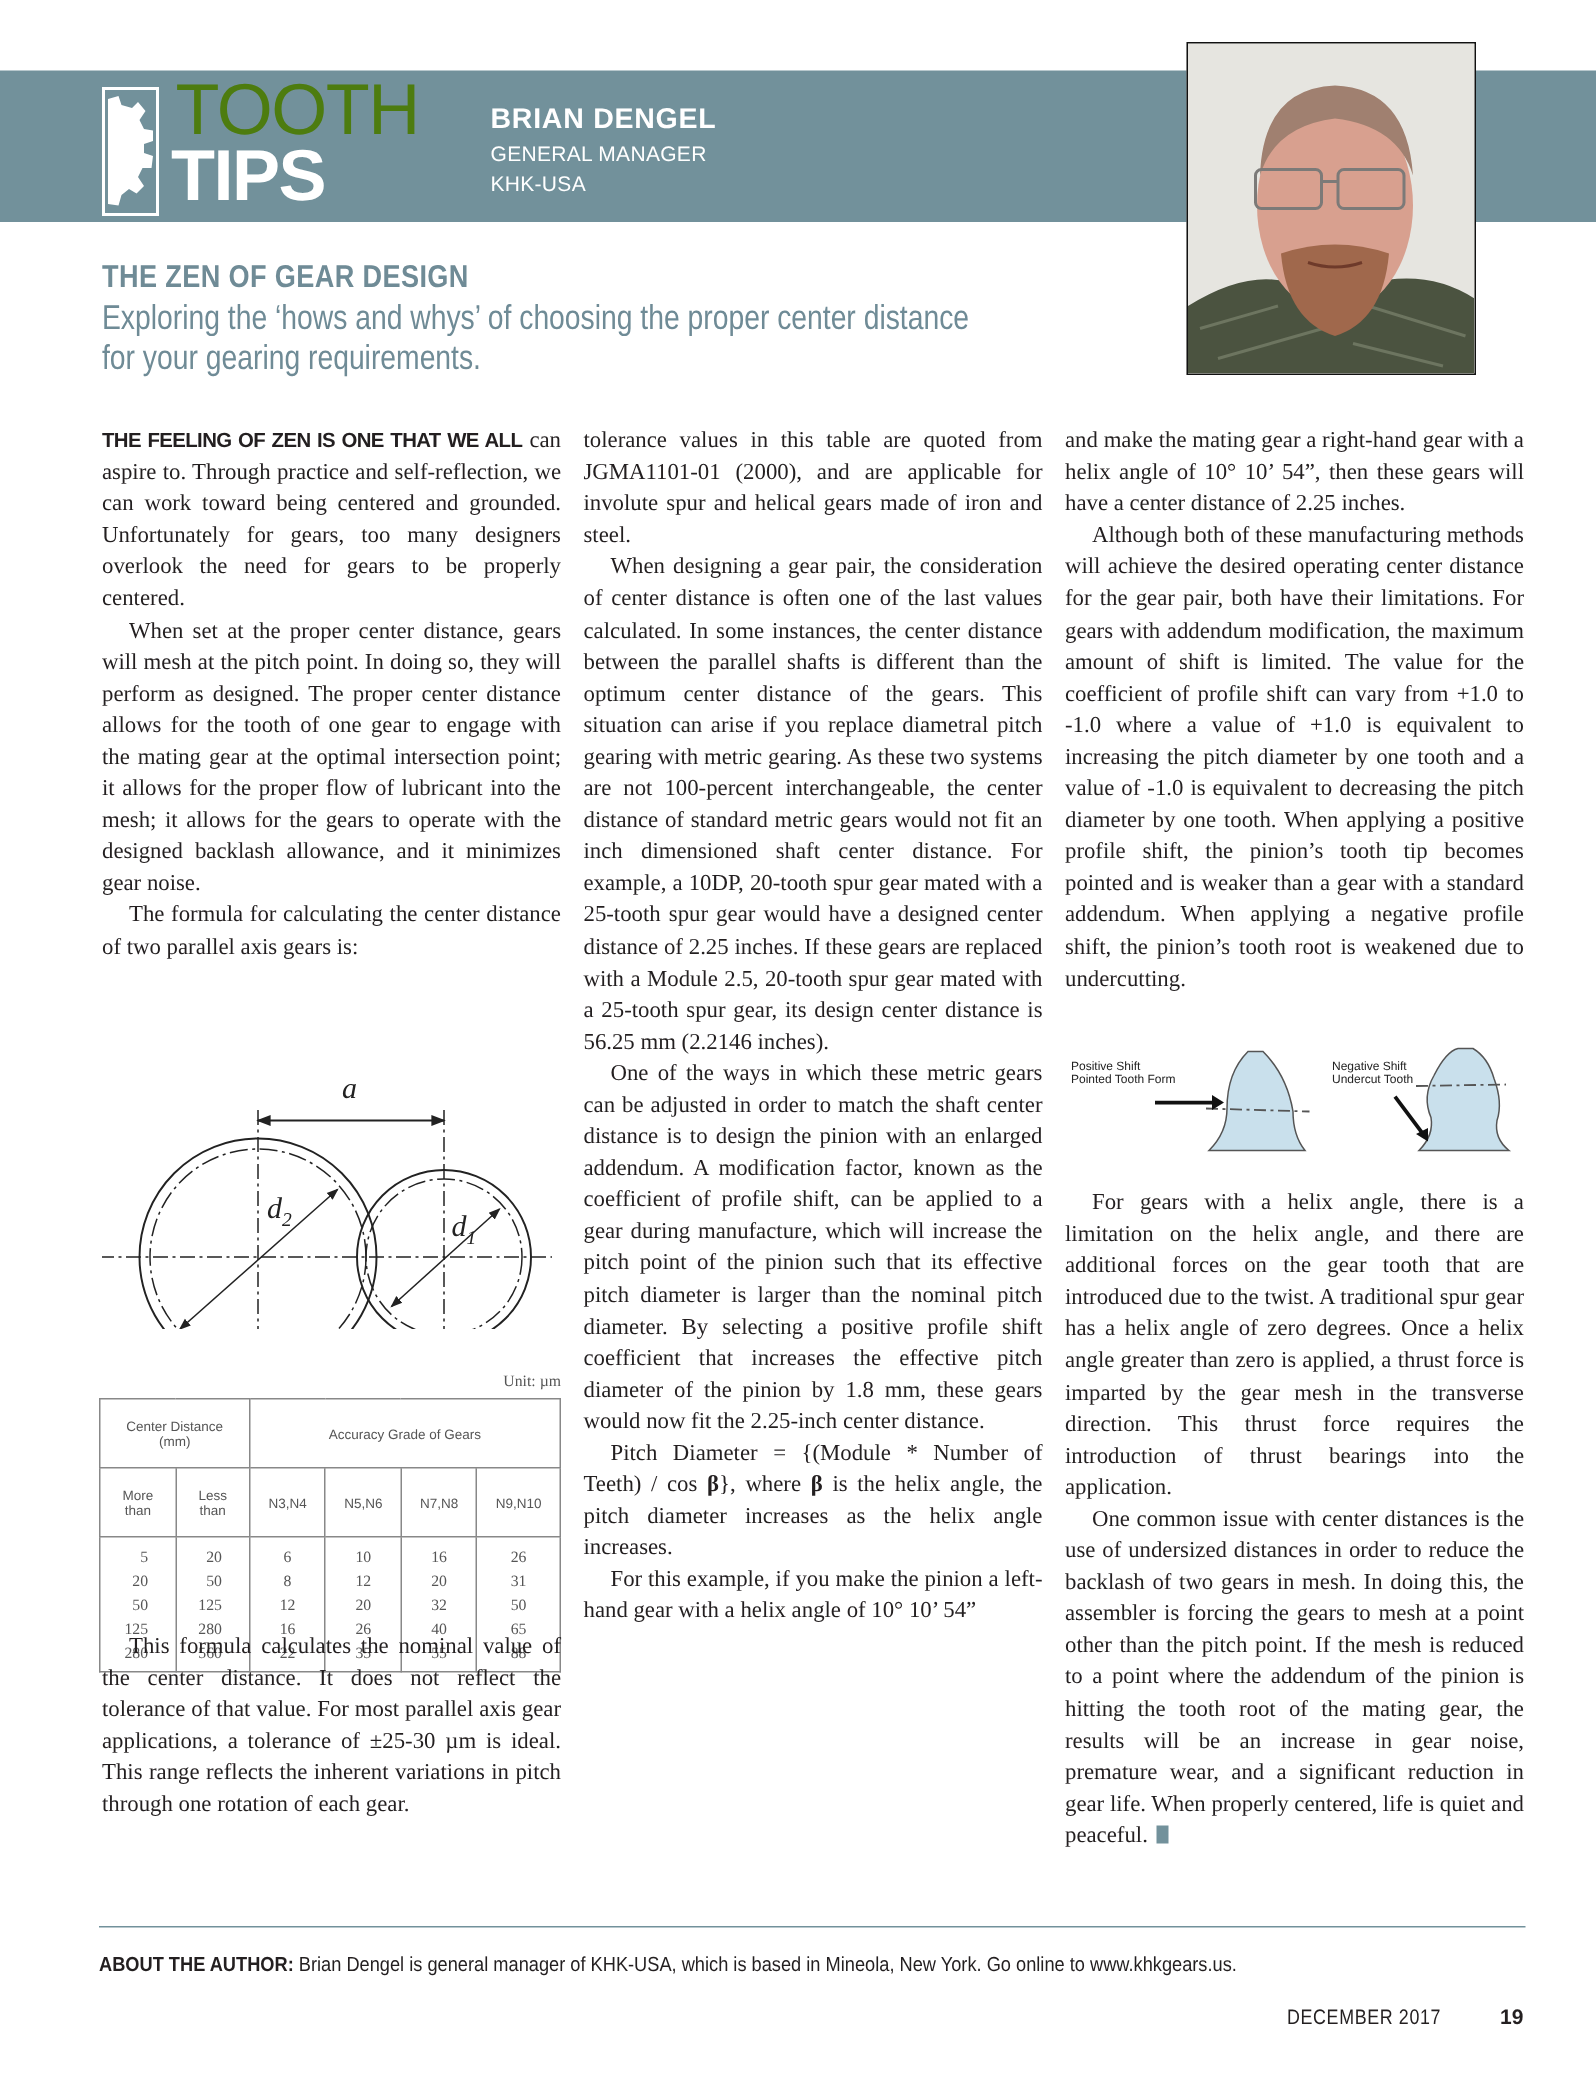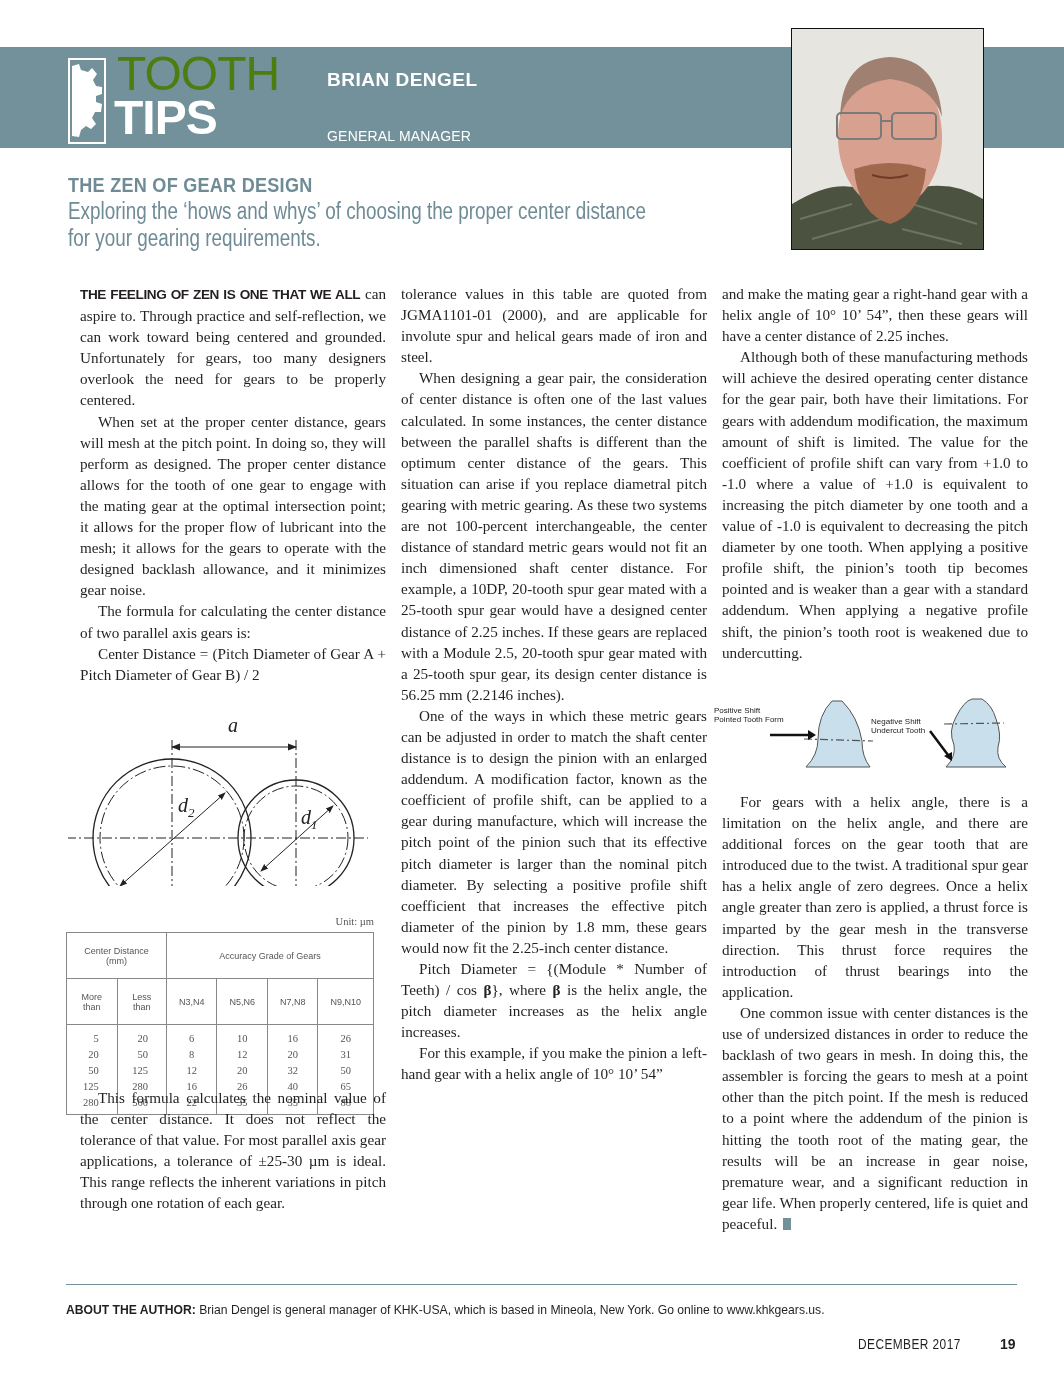--- a/index.html
+++ b/index.html
@@ -7,27 +7,27 @@
          font-family:"Liberation Serif", serif; color:#231f20; }
   .band { position:absolute; left:0; top:47px; width:1064px; height:101px; background:#72919b; }
   .logo-frame { position:absolute; left:68px; top:58px; width:38px; height:86px; border:2px solid #fff; box-sizing:border-box; }
   .logo-frame svg { position:absolute; left:0; top:0; }
   .logo-tooth { position:absolute; left:117px; top:50px; color:#4d7c0f; font-family:"Liberation Sans", sans-serif;
                 font-weight:300; font-size:48px; line-height:48px; letter-spacing:-1px; -webkit-text-stroke:0; }
   .logo-tips { position:absolute; left:114px; top:92px; color:#fff; font-family:"Liberation Sans", sans-serif;
                font-weight:bold; font-size:48px; line-height:52px; letter-spacing:-1px; }
   .author { position:absolute; left:327px; top:68px; color:#fff; font-family:"Liberation Sans", sans-serif; }
   .author .name { font-weight:bold; font-size:19px; letter-spacing:0.5px; line-height:24px; }
-  .author .role { font-size:14px; line-height:20px; letter-spacing:0.2px;margin-top:34px; }
+  .author .role { font-size:14px; line-height:20px; letter-spacing:0.2px; }
   .photo { position:absolute; left:791px; top:28px; width:193px; height:222px; border:1px solid #111;
            background:#e7e6e2; overflow:hidden; box-sizing:border-box; }
   .headline { position:absolute; left:68px; top:172px; color:#6f8b96; font-family:"Liberation Sans", sans-serif; }
   .headline .title { font-weight:bold; font-size:21px; line-height:26px; letter-spacing:0.3px; transform:scaleX(0.86); transform-origin:left; white-space:nowrap; }
   .headline .sub { font-size:23px; line-height:27px; transform:scaleX(0.82); transform-origin:left; white-space:nowrap; }
-  .col { position:absolute; width:306px; font-size:15.2px; line-height:21.1px; text-align:justify;margin-left:12px; }
+  .col { position:absolute; width:306px; font-size:15.2px; line-height:21.1px; text-align:justify; }
   .col p { margin:0; text-indent:18px; }
   .col p.noind { text-indent:0; }
   .lead { font-family:"Liberation Sans", sans-serif; font-weight:bold; font-size:13.6px; letter-spacing:-0.4px; }
   .c1 { left:68px; top:283px; }
   .c2 { left:389px; top:283px; }
   .c3 { left:710px; top:283px; }
   .diagram { position:absolute; left:68px; top:710px; width:306px; height:178px; }
   .tbl-wrap { position:absolute; left:66px; top:916px; width:308px; }
   .unit { text-align:right; font-size:10.5px; color:#555; height:16px; }
   table.tol { border-collapse:collapse; width:100%; font-family:"Liberation Sans", sans-serif; font-size:9px; color:#555; }
@@ -85,21 +85,20 @@
 <div class="headline">
   <div class="title">THE ZEN OF GEAR DESIGN</div>
   <div class="sub">Exploring the ‘hows and whys’ of choosing the proper center distance</div>
   <div class="sub">for your gearing requirements.</div>
 </div>
 
 <div class="col c1">
   <p class="noind"><span class="lead">THE FEELING OF ZEN IS ONE THAT WE ALL</span> <span>can aspire to. Through practice and self-reflection, we can work toward being centered and grounded. Unfortunately for gears, too many designers overlook the need for gears to be properly centered.</span></p>
   <p>When set at the proper center distance, gears will mesh at the pitch point. In doing so, they will perform as designed. The proper center distance allows for the tooth of one gear to engage with the mating gear at the optimal intersection point; it allows for the proper flow of lubricant into the mesh; it allows for the gears to operate with the designed backlash allowance, and it minimizes gear noise.</p>
   <p>The formula for calculating the center distance of two parallel axis gears is:</p>
-  <p>Center Distance = (Pitch Diameter of Gear A + Pitch Diameter of Gear B) / 2</p>
 </div>
 
 <div class="diagram">
   <svg width="306" height="178" viewBox="0 0 306 178">
     <defs>
       <marker id="arr" markerWidth="8" markerHeight="8" refX="7" refY="4" orient="auto-start-reverse">
         <path d="M0 1 L8 4 L0 7 Z" fill="#222"></path>
       </marker>
       <clipPath id="clipd">
           <rect x="0" y="0" width="306" height="176"></rect>
@@ -210,21 +209,21 @@
     <path d="M100 35 L108 40 L100 45 Z" fill="#111"></path>
     <path d="M238 72 Q248 62 246 50 Q240 36 248 22 Q256 6 264 4 L274 4 Q284 10 288 24 Q294 40 290 52 Q288 64 298 72 Z" fill="#c9e0ec" stroke="#555" stroke-width="1"></path>
     <line x1="236" y1="29" x2="296" y2="28" stroke="#555" stroke-width="1.2" stroke-dasharray="8 3 2 3"></line>
     <line x1="222" y1="36" x2="240" y2="60" stroke="#111" stroke-width="2.5"></line>
     <path d="M236 61 L244 66 L244 57 Z" fill="#111"></path>
   </svg>
   <div class="lbl" style="left:6px; top:11px;">
     <div>Positive Shift</div>
     <div>Pointed Tooth Form</div>
   </div>
-  <div class="lbl" style="left:163px; top:11px;margin-top:11px;">
+  <div class="lbl" style="left:180px; top:11px;">
     <div>Negative Shift</div>
     <div>Undercut Tooth</div>
   </div>
 </div>
 
 <div class="col c3" style="top:791px;">
   <p>For gears with a helix angle, there is a limitation on the helix angle, and there are additional forces on the gear tooth that are introduced due to the twist. A traditional spur gear has a helix angle of zero degrees. Once a helix angle greater than zero is applied, a thrust force is imparted by the gear mesh in the transverse direction. This thrust force requires the introduction of thrust bearings into the application.</p>
   <p><span>One common issue with center distances is the use of undersized distances in order to reduce the backlash of two gears in mesh. In doing this, the assembler is forcing the gears to mesh at a point other than the pitch point. If the mesh is reduced to a point where the addendum of the pinion is hitting the tooth root of the mating gear, the results will be an increase in gear noise, premature wear, and a significant reduction in gear life. When properly centered, life is quiet and peaceful.</span><span class="endmark"></span></p>
 </div>
 

